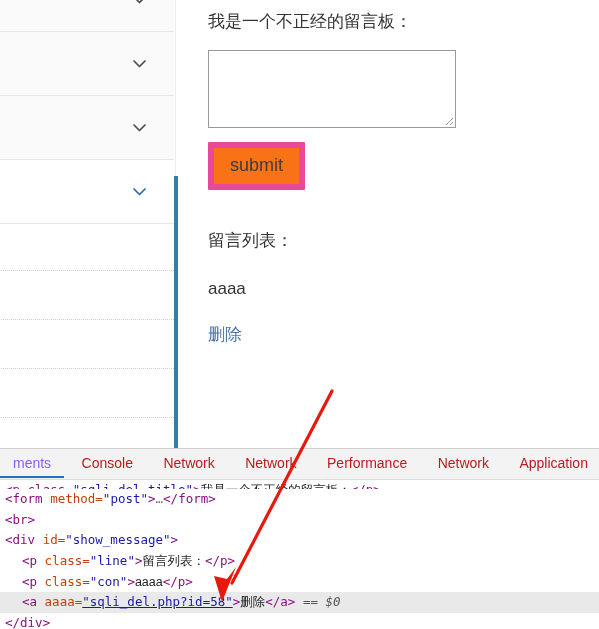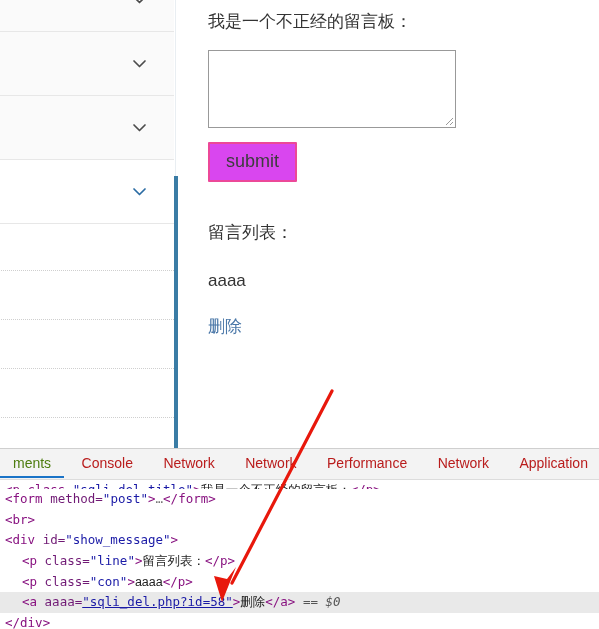--- a/index.html
+++ b/index.html
@@ -126,22 +126,22 @@
   }
   .resize-grip svg { display: block; }
 
   .submit-btn {
     margin-top: 14px;
     display: block;
     padding: 7px 16px 9px 16px;
     font-size: 18px;
     font-family: "Liberation Sans", "DejaVu Sans", sans-serif;
     color: #3c3c3c;
-    background: #d946ef;
-    border: 2px solid #ec4899;
+    background: #f97316;
+    border: 6px solid #ec4899;
     border-radius: 1px;
     cursor: pointer;
     line-height: 20px;
   }
 
   .list-title {
     font-size: 17px;
     color: #333333;
     margin: 40px 0 0 0;
     line-height: 22px;
@@ -186,21 +186,21 @@
     height: 29px;
     line-height: 29px;
     padding: 0 13px;
     font-size: 14px;
     color: #b91c1c;
     cursor: pointer;
     vertical-align: top;
     box-sizing: border-box;
   }
   .dt-tab.active {
-    color: #4d7c0f;
+    color: #8b5cf6;
     border-bottom: 2px solid #1a73c7;
   }
 
   #dt-dom {
     position: relative;
     padding: 0;
     font-family: "DejaVu Sans Mono", "Liberation Mono", monospace;
     font-size: 12.5px;
     line-height: 20.7px;
     color: #222222;
@@ -210,21 +210,21 @@
   .dom-row {
     position: relative;
     white-space: nowrap;
     height: 20.7px;
   }
   .dom-row.selected { background: #e9e9e9; }
   .dom-row.clip-top { height: 9px; overflow: hidden; line-height: 20.7px; }
   .ind1 { padding-left: 5px; }
   .ind2 { padding-left: 22px; }
   .pk  { color: #881280; }            
-  .at  { color: #701a75; }            
+  .at  { color: #c2410c; }            
   .av  { color: #1a1aa6; }            
   .av u { text-decoration: underline; }
   .tx  { color: #222222; font-family: "Liberation Sans","DejaVu Sans",sans-serif; }
   .el  { color: #777777; }            
   .dollar { color: #555555; font-style: italic; }
 
   
   #annotation {
     position: absolute;
     left: 0; top: 0;

